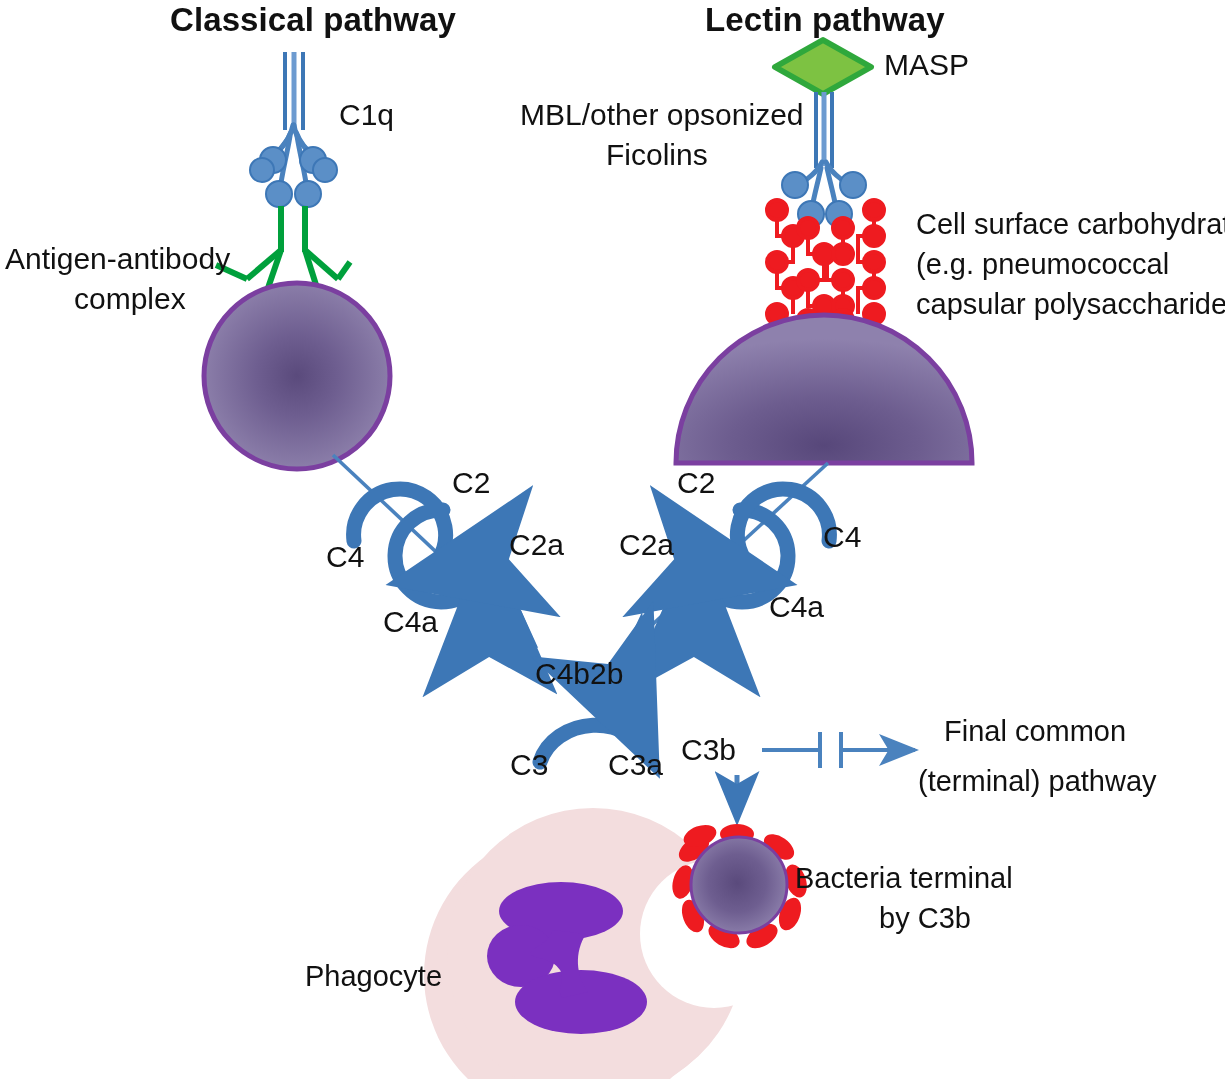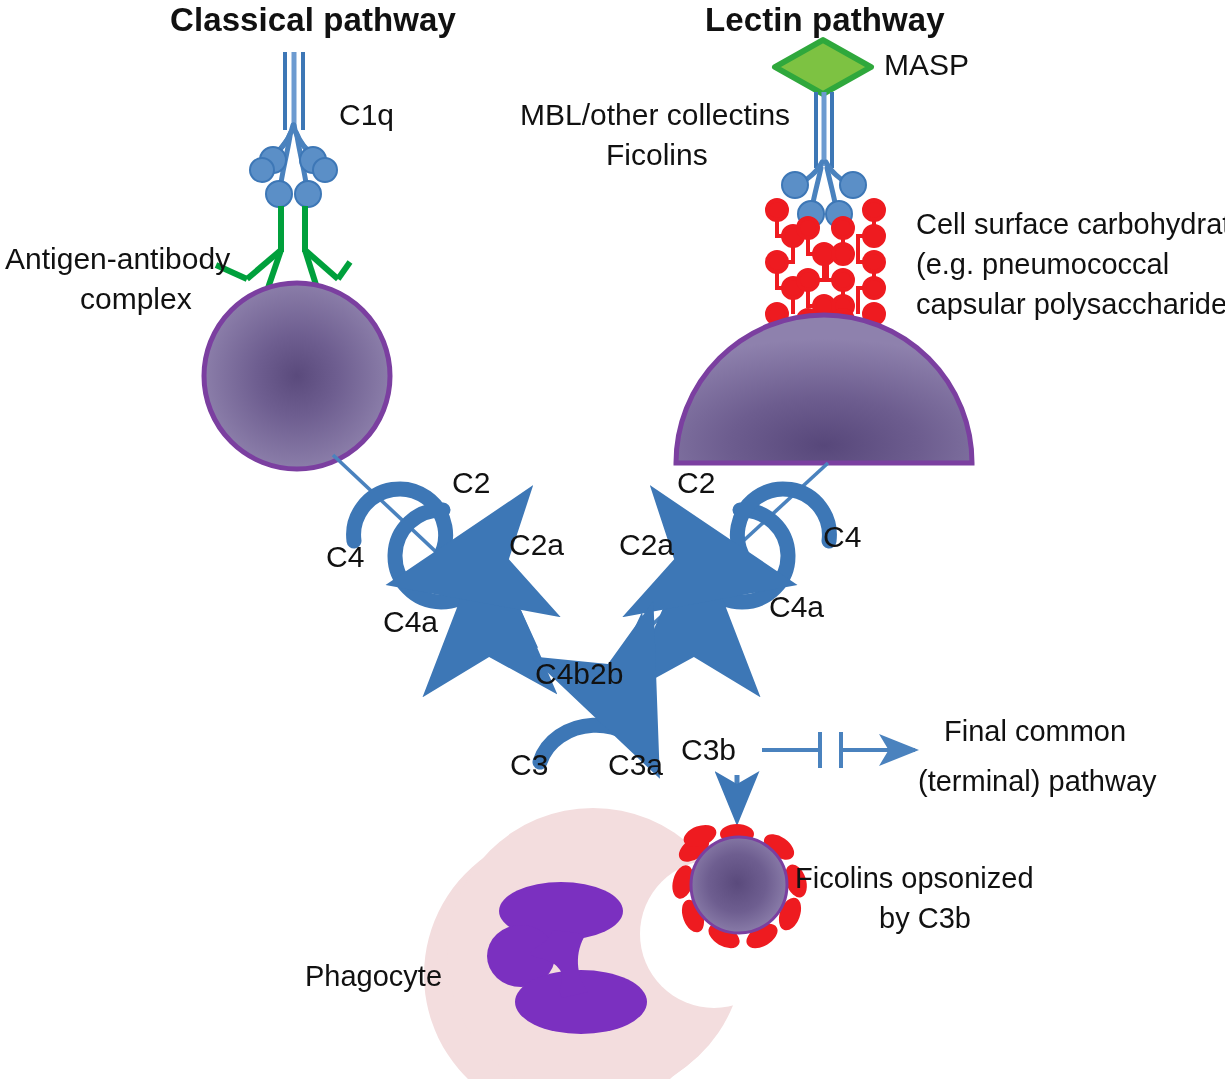--- a/index.html
+++ b/index.html
@@ -221,25 +221,25 @@
   </svg>
 
   <div class="lbl title" style="left:170px; top:2px; width:280px;">Classical pathway</div>
 
   <div class="lbl title" style="left:705px; top:2px; width:275px;">Lectin pathway</div>
 
   <div class="lbl big" style="left:339px; top:98px;">C1q</div>
 
   <div class="lbl big" style="left:884px; top:48px;">MASP</div>
 
-  <div class="lbl big" style="left:520px; top:98px;">MBL/other collectins</div>
+  <div class="lbl big" style="left:520px; top:98px;">MBL/other opsonized</div>
   <div class="lbl big" style="left:606px; top:138px;">Ficolins</div>
 
   <div class="lbl big" style="left:5px; top:242px;">Antigen-antibody</div>
-  <div class="lbl big" style="left:80px; top:282px;">complex</div>
+  <div class="lbl big" style="left:74px; top:282px;">complex</div>
 
   <div class="lbl cpt" style="left:916px; top:208px;">Cell surface carbohydrate</div>
   <div class="lbl cpt" style="left:916px; top:248px;">(e.g. pneumococcal</div>
   <div class="lbl cpt" style="left:916px; top:288px;">capsular polysaccharide)</div>
 
   <div class="lbl big" style="left:452px; top:466px;">C2</div>
   <div class="lbl big" style="left:509px; top:528px;">C2a</div>
   <div class="lbl big" style="left:326px; top:540px;">C4</div>
   <div class="lbl big" style="left:383px; top:605px;">C4a</div>
 
@@ -250,18 +250,18 @@
 
   <div class="lbl big" style="left:535px; top:657px;">C4b2b</div>
 
   <div class="lbl big" style="left:510px; top:748px;">C3</div>
   <div class="lbl big" style="left:608px; top:748px;">C3a</div>
   <div class="lbl big" style="left:681px; top:733px;">C3b</div>
 
   <div class="lbl cpt" style="left:944px; top:715px;">Final common</div>
   <div class="lbl cpt" style="left:918px; top:755px;margin-top:10px;">(terminal) pathway</div>
 
-  <div class="lbl cpt" style="left:795px; top:862px;">Ficolins opsonized</div>
+  <div class="lbl cpt" style="left:795px; top:862px;">Bacteria terminal</div>
   <div class="lbl cpt" style="left:879px; top:902px;">by C3b</div>
 
   <div class="lbl cpt" style="left:305px; top:960px;">Phagocyte</div>
 
 </div>
 
 </body></html>

